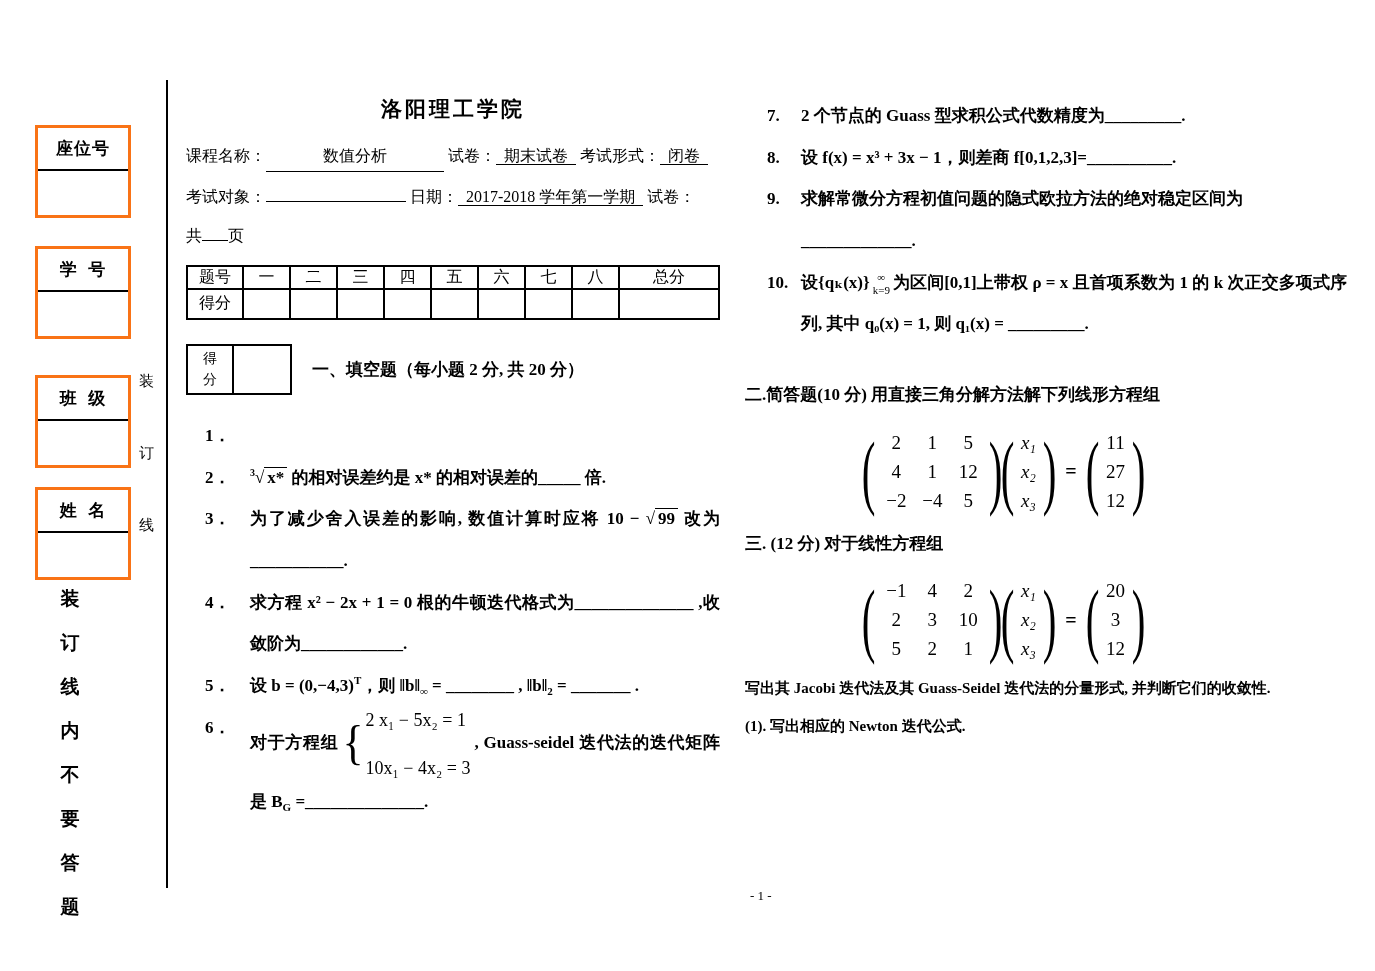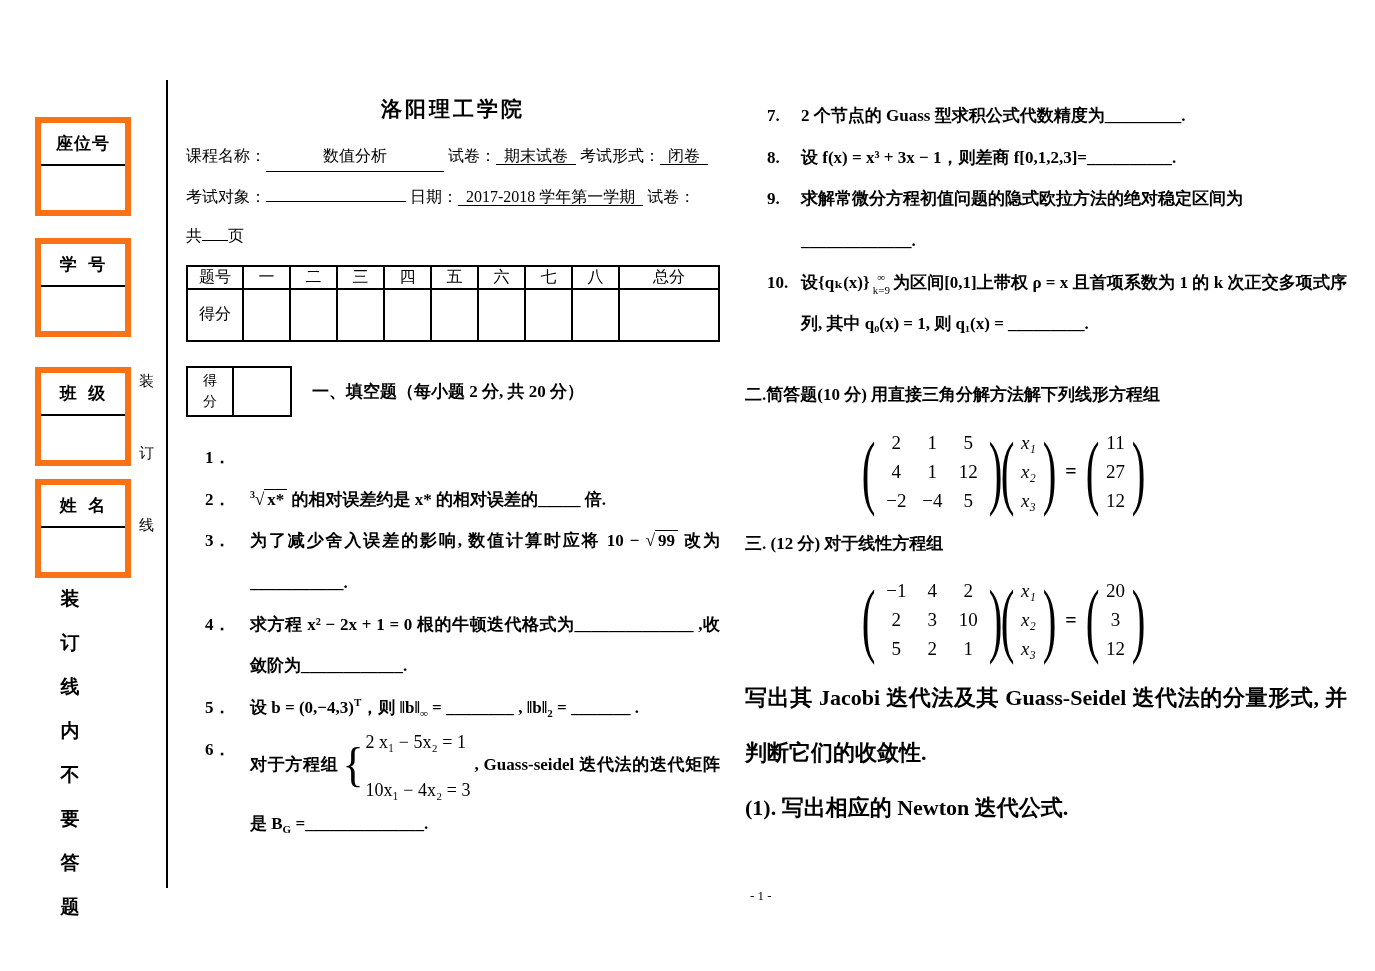--- a/index.html
+++ b/index.html
@@ -3,21 +3,21 @@
 <meta charset="utf-8">
 <style>
   * { margin:0; padding:0; box-sizing:border-box; }
   html,body { width:1375px; height:971px; }
   body {
     background:#ffffff; color:#000;
     font-family:"Liberation Serif","DejaVu Serif","DejaVu Sans",serif;
     position:relative; overflow:hidden;
   }
   
-  .idbox { position:absolute; left:35px; width:96px; border:6px solid #f97316; background:#fff; }
+  .idbox { position:absolute; left:35px; width:96px; border:3px solid #f97316; background:#fff;margin-top:8px; }
   .idbox-label { height:41px; display:flex; align-items:center; justify-content:center;
                  font-weight:bold; font-size:17px; white-space:pre; letter-spacing:1px; }
   .idbox-empty { height:46px; border-top:2px solid #000; }
   .side-mark { position:absolute; left:139px; font-size:15px; }
   .binding-col { position:absolute; left:58px; top:586px; width:24px; display:flex;
                  flex-direction:column; gap:18px; font-size:19px; font-weight:bold; text-align:center; }
   .divider { position:absolute; left:166px; top:80px; height:808px; border-left:2px solid #000; }
 
   
   .col-left  { position:absolute; left:186px; top:95px;  width:534px; }
@@ -26,21 +26,21 @@
   .school { text-align:center; font-size:21px; font-weight:bold; letter-spacing:3px; margin-bottom:18px; }
 
   .info-line { font-size:16px; line-height:1.85; margin-bottom:10px; white-space:nowrap; }
   .u { border-bottom:1.5px solid #000; padding:0 8px; }
   .course-blank { display:inline-block; width:178px; text-align:center; padding:0; }
   .target-blank { display:inline-block; width:140px; border-bottom:1.5px solid #000; }
   .inline-blank { display:inline-block; width:26px; border-bottom:1.5px solid #000; }
 
   .score-table { border-collapse:collapse; width:100%; table-layout:fixed; margin-top:14px; }
   .score-table td { border:2px solid #000; text-align:center; font-size:16px; height:23px; }
-  .score-table tr.r2 td { height:52px; }
+  .score-table tr.r2 td { height:30px; }
 
   .sec1-head { display:flex; align-items:center; gap:20px; margin-top:24px; }
   .mini-score { display:flex; border:2px solid #000; }
   .mini-label { width:46px; border-right:2px solid #000; text-align:center; font-size:14px;
                 line-height:1.55; padding:2px 0; }
   .mini-empty { width:56px; }
   .sec1-title { font-weight:bold; font-size:17px; }
 
   .qlist { margin-top:20px; }
   .q { display:flex; }
@@ -56,21 +56,21 @@
   .sys { display:inline-flex; align-items:center; vertical-align:middle; margin:0 4px; }
   .bigbrace { font-size:44px; line-height:1; font-weight:normal; transform:scaleY(1.1);
               display:inline-block; margin-right:2px; }
   .sys-lines { display:inline-flex; flex-direction:column; font-size:18px; line-height:1.45;
                font-weight:normal; white-space:nowrap;gap:22px; }
 
   .stack { display:inline-flex; flex-direction:column; font-size:11px; line-height:1.15;
            vertical-align:middle; margin:0 3px; text-align:center; font-weight:normal; }
 
   .sec-title { font-weight:bold; font-size:17px; line-height:2.4; }
-  .para { font-weight:bold; font-size:22px; line-height:2.5; text-align:justify; }
+  .para { font-weight:bold; font-size:15px; line-height:2.5; text-align:justify; }
 
   .mat-eq { display:flex; align-items:center; margin:14px 0 8px 118px; font-size:19px; }
   .bigp { display:inline-block; font-size:82px; line-height:0.95; font-weight:normal;
           transform:scaleX(0.5); margin:0 -8px; }
   .mat { display:grid; grid-template-columns:repeat(3, minmax(24px, auto)); column-gap:12px;
          row-gap:7px; justify-items:center; align-items:center; padding:2px 10px; }
   .vec { display:grid; grid-template-columns:auto; row-gap:7px; justify-items:center; padding:2px 8px; }
   .mathit { font-style:italic; }
   .mateq-eq { margin:0 10px; font-size:20px; font-weight:bold; }
 

